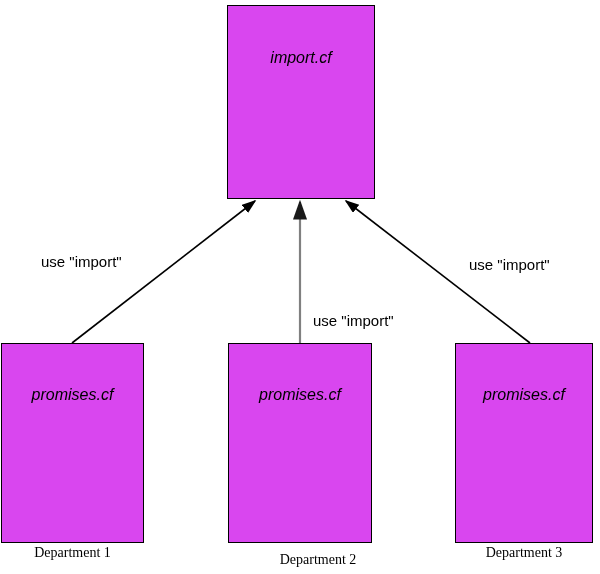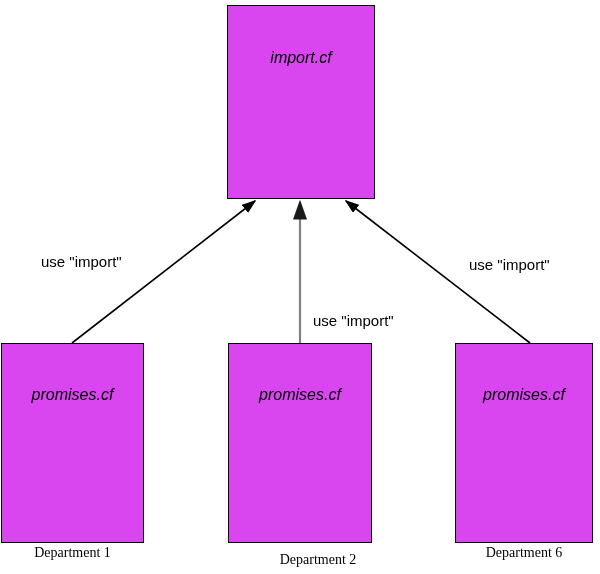--- a/index.html
+++ b/index.html
@@ -92,21 +92,21 @@
   <div class="caption" style="left:1px; top:546px; width:143px;">Department 1</div>
 
   <div class="node-box" style="left:228px; top:343px; width:144px; height:200px;">
     <div class="node-label" style="top:43px;">promises.cf</div>
   </div>
   <div class="caption" style="left:246px; top:553px; width:144px;">Department 2</div>
 
   <div class="node-box" style="left:455px; top:343px; width:138px; height:200px;">
     <div class="node-label" style="top:43px;">promises.cf</div>
   </div>
-  <div class="caption" style="left:455px; top:546px; width:138px;">Department 6</div>
+  <div class="caption" style="left:455px; top:546px; width:138px;">Department 3</div>
 
   <div class="edge-label" style="left:41px; top:254px;">use "import"</div>
 
   <div class="edge-label" style="left:313px; top:313px;">use "import"</div>
 
   <div class="edge-label" style="left:469px; top:257px;">use "import"</div>
 
 </div>
 
 </body></html>

